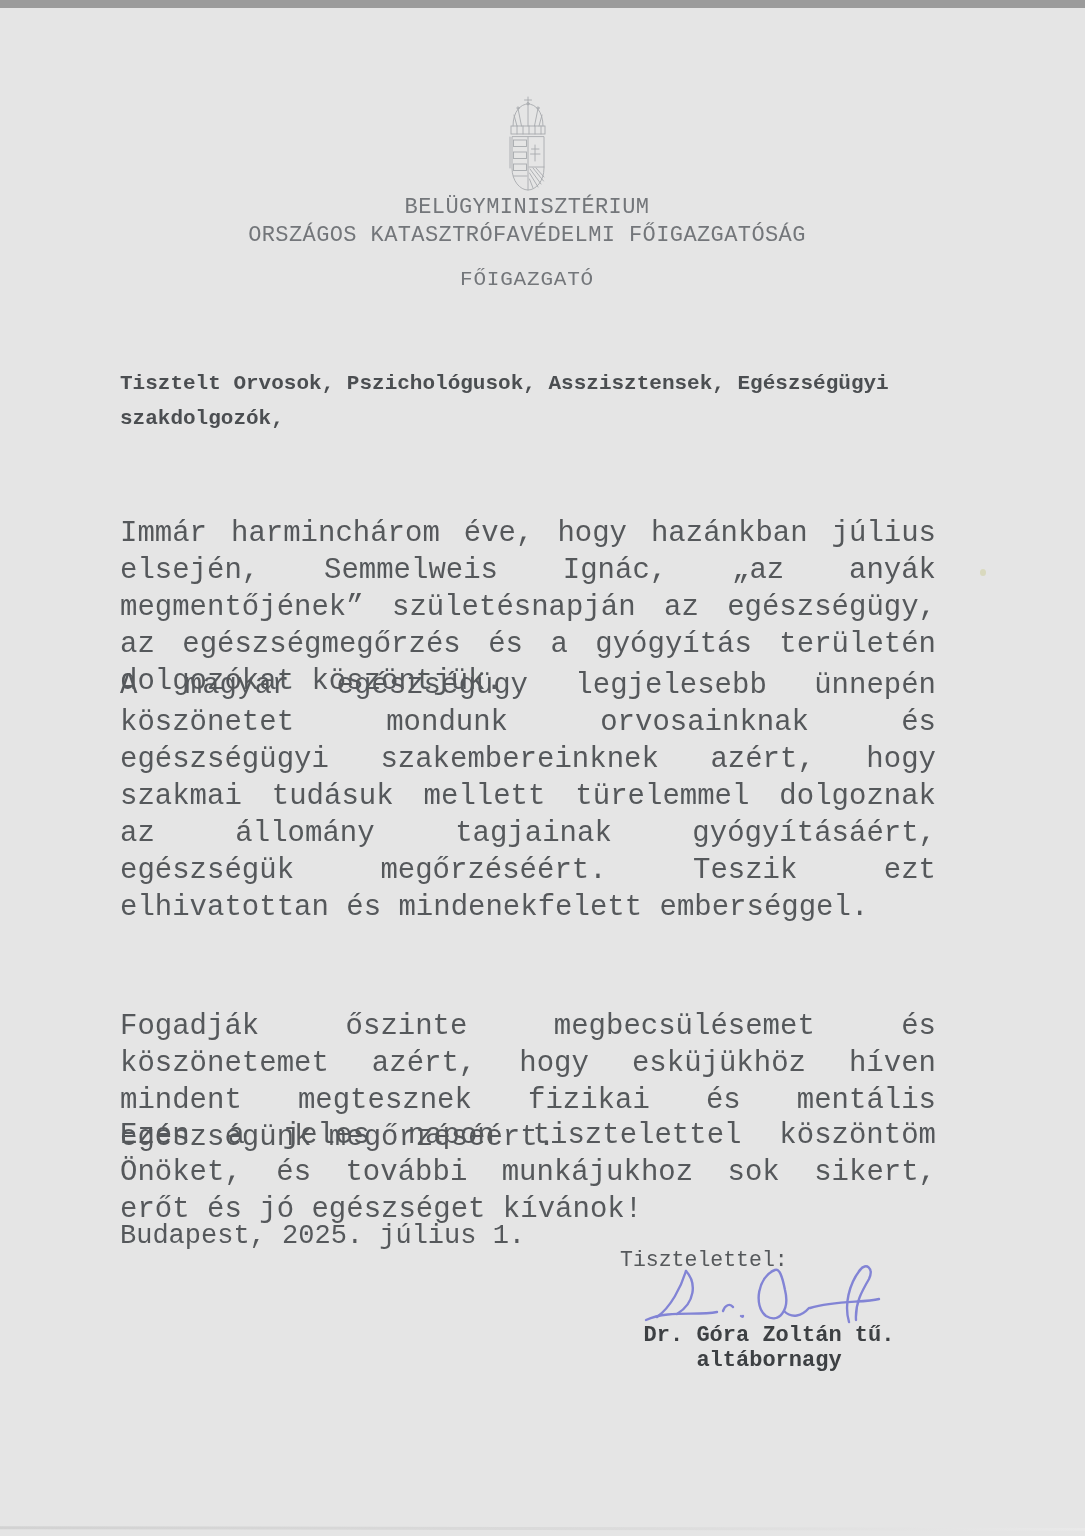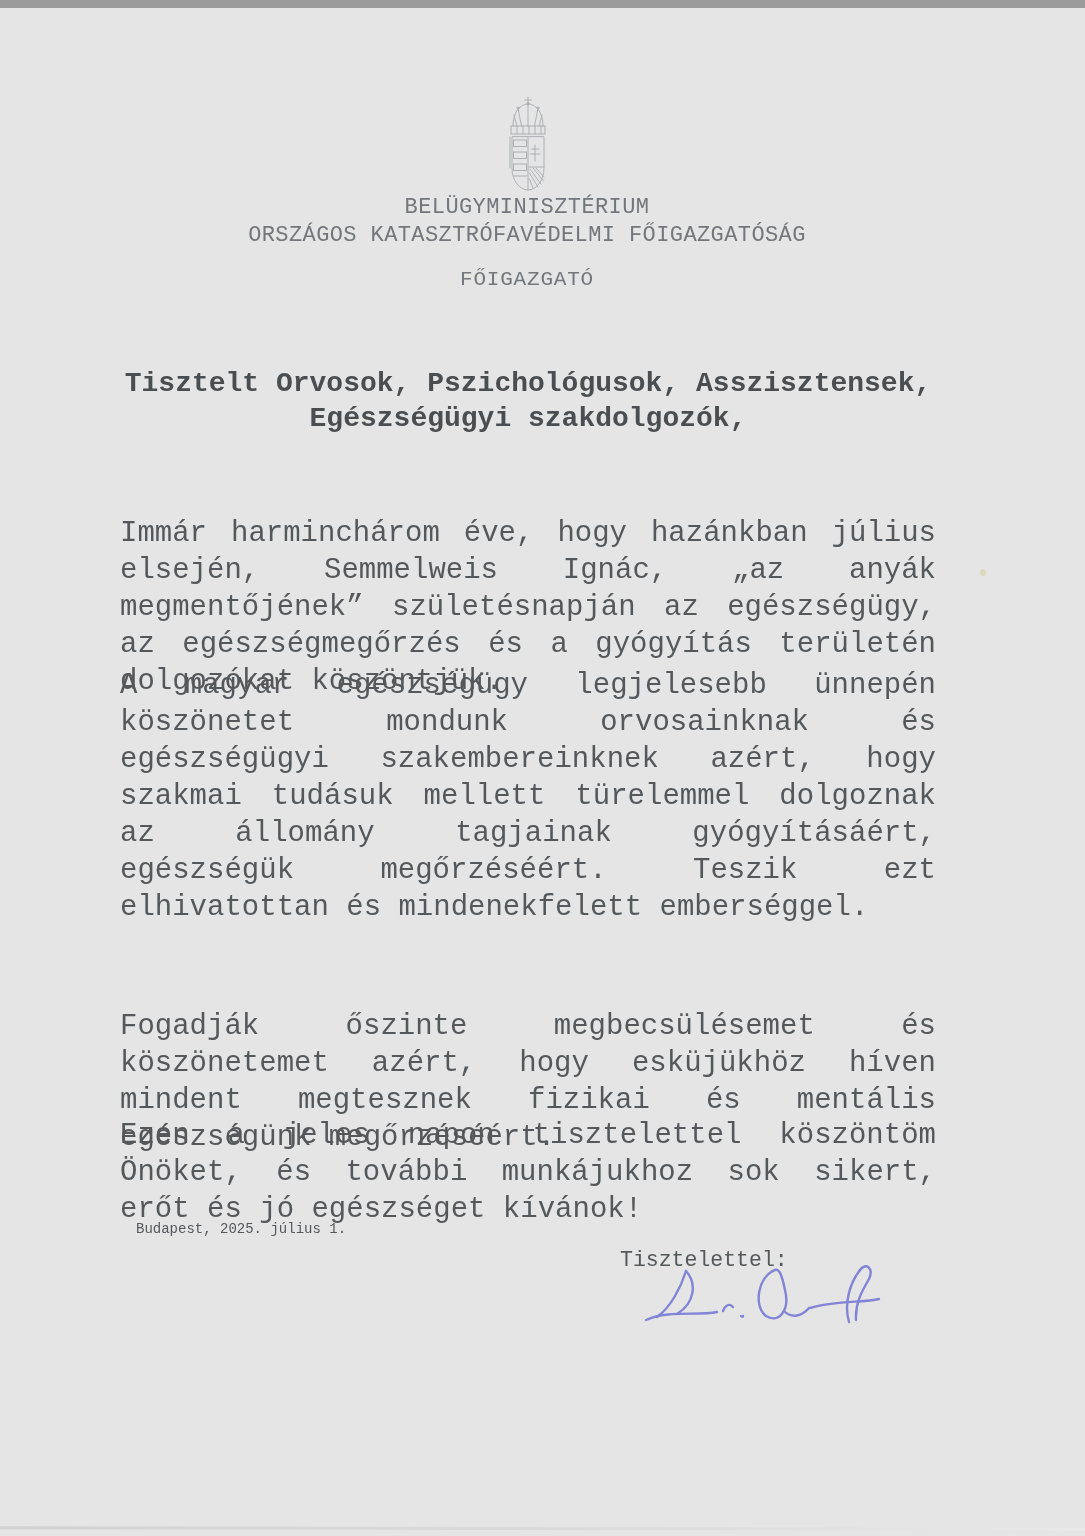--- a/index.html
+++ b/index.html
@@ -13,31 +13,31 @@
   }
   
   .emblem{position:absolute;left:500px;top:87px;width:56px;height:100px;opacity:.8;}
   .hdr{position:absolute;left:0;width:1054px;text-align:center;color:#73767a;letter-spacing:.4px;}
   .hdr-org1{top:187px;font-size:22px;}
   .hdr-org2{top:215px;font-size:22px;}
   .hdr-title{top:260px;font-size:21px;letter-spacing:.8px;}
   
   .salutation{
     position:absolute;left:120px;top:358px;width:816px;
-    text-align:center;font-weight:bold;font-size:28px;line-height:35px;color:#4b4e51;
+    font-weight:bold;font-size:21px;line-height:35px;color:#4b4e51;
   }
   
   .para{
     position:absolute;left:120px;width:816px;
     font-size:29px;line-height:37px;color:#55585b;
     text-align:justify;margin:0;
   }
   .p1{top:507px;} .p2{top:659px;} .p3{top:848px;} .p4{top:1000px;} .p5{top:1109px;}
   
-  .dateline{position:absolute;left:136px;top:1213px;font-size:14px;color:#55585b;}
+  .dateline{position:absolute;left:120px;top:1213px;font-size:27px;color:#55585b;}
   .closing{position:absolute;left:620px;top:1240px;width:300px;text-align:left;font-size:21.5px;color:#55585b;}
   .signature{position:absolute;left:640px;top:1250px;width:245px;height:80px;}
   .sig-name{position:absolute;left:599px;top:1315px;width:340px;text-align:center;font-weight:bold;font-size:22px;color:#3d4043;}
   .sig-title{position:absolute;left:599px;top:1344px;width:340px;text-align:center;font-weight:bold;font-size:21px;color:#3d4043;}
   
   .scan-edge{
     position:absolute;left:0;top:1519px;width:1085px;height:3px;
     background:linear-gradient(to right,#d2d2d2,#dcdcdc 60%,#e9e9e9);
     transform:rotate(.08deg);
   }
@@ -110,17 +110,18 @@
     <path d="M135 12 C118 18 113 48 126 58 C139 66 150 52 145 32 C142 17 139 10 135 12"></path>
 
     <path d="M144 53 C152 61 162 58 169 50"></path>
 
     <path d="M220 12 C226 4 234 10 229 21 C222 33 215 45 216 62"></path>
     <path d="M220 12 C209 26 204 47 209 64"></path>
 
     <path d="M170 50 C196 42 224 45 239 41"></path>
   </svg>
 
+  <div class="sig-name">Dr. Góra Zoltán tű. altábornagy</div>
 
   <div class="scan-edge"></div>
   <div class="speck"></div>
 
 </div>
 
 </body></html>

